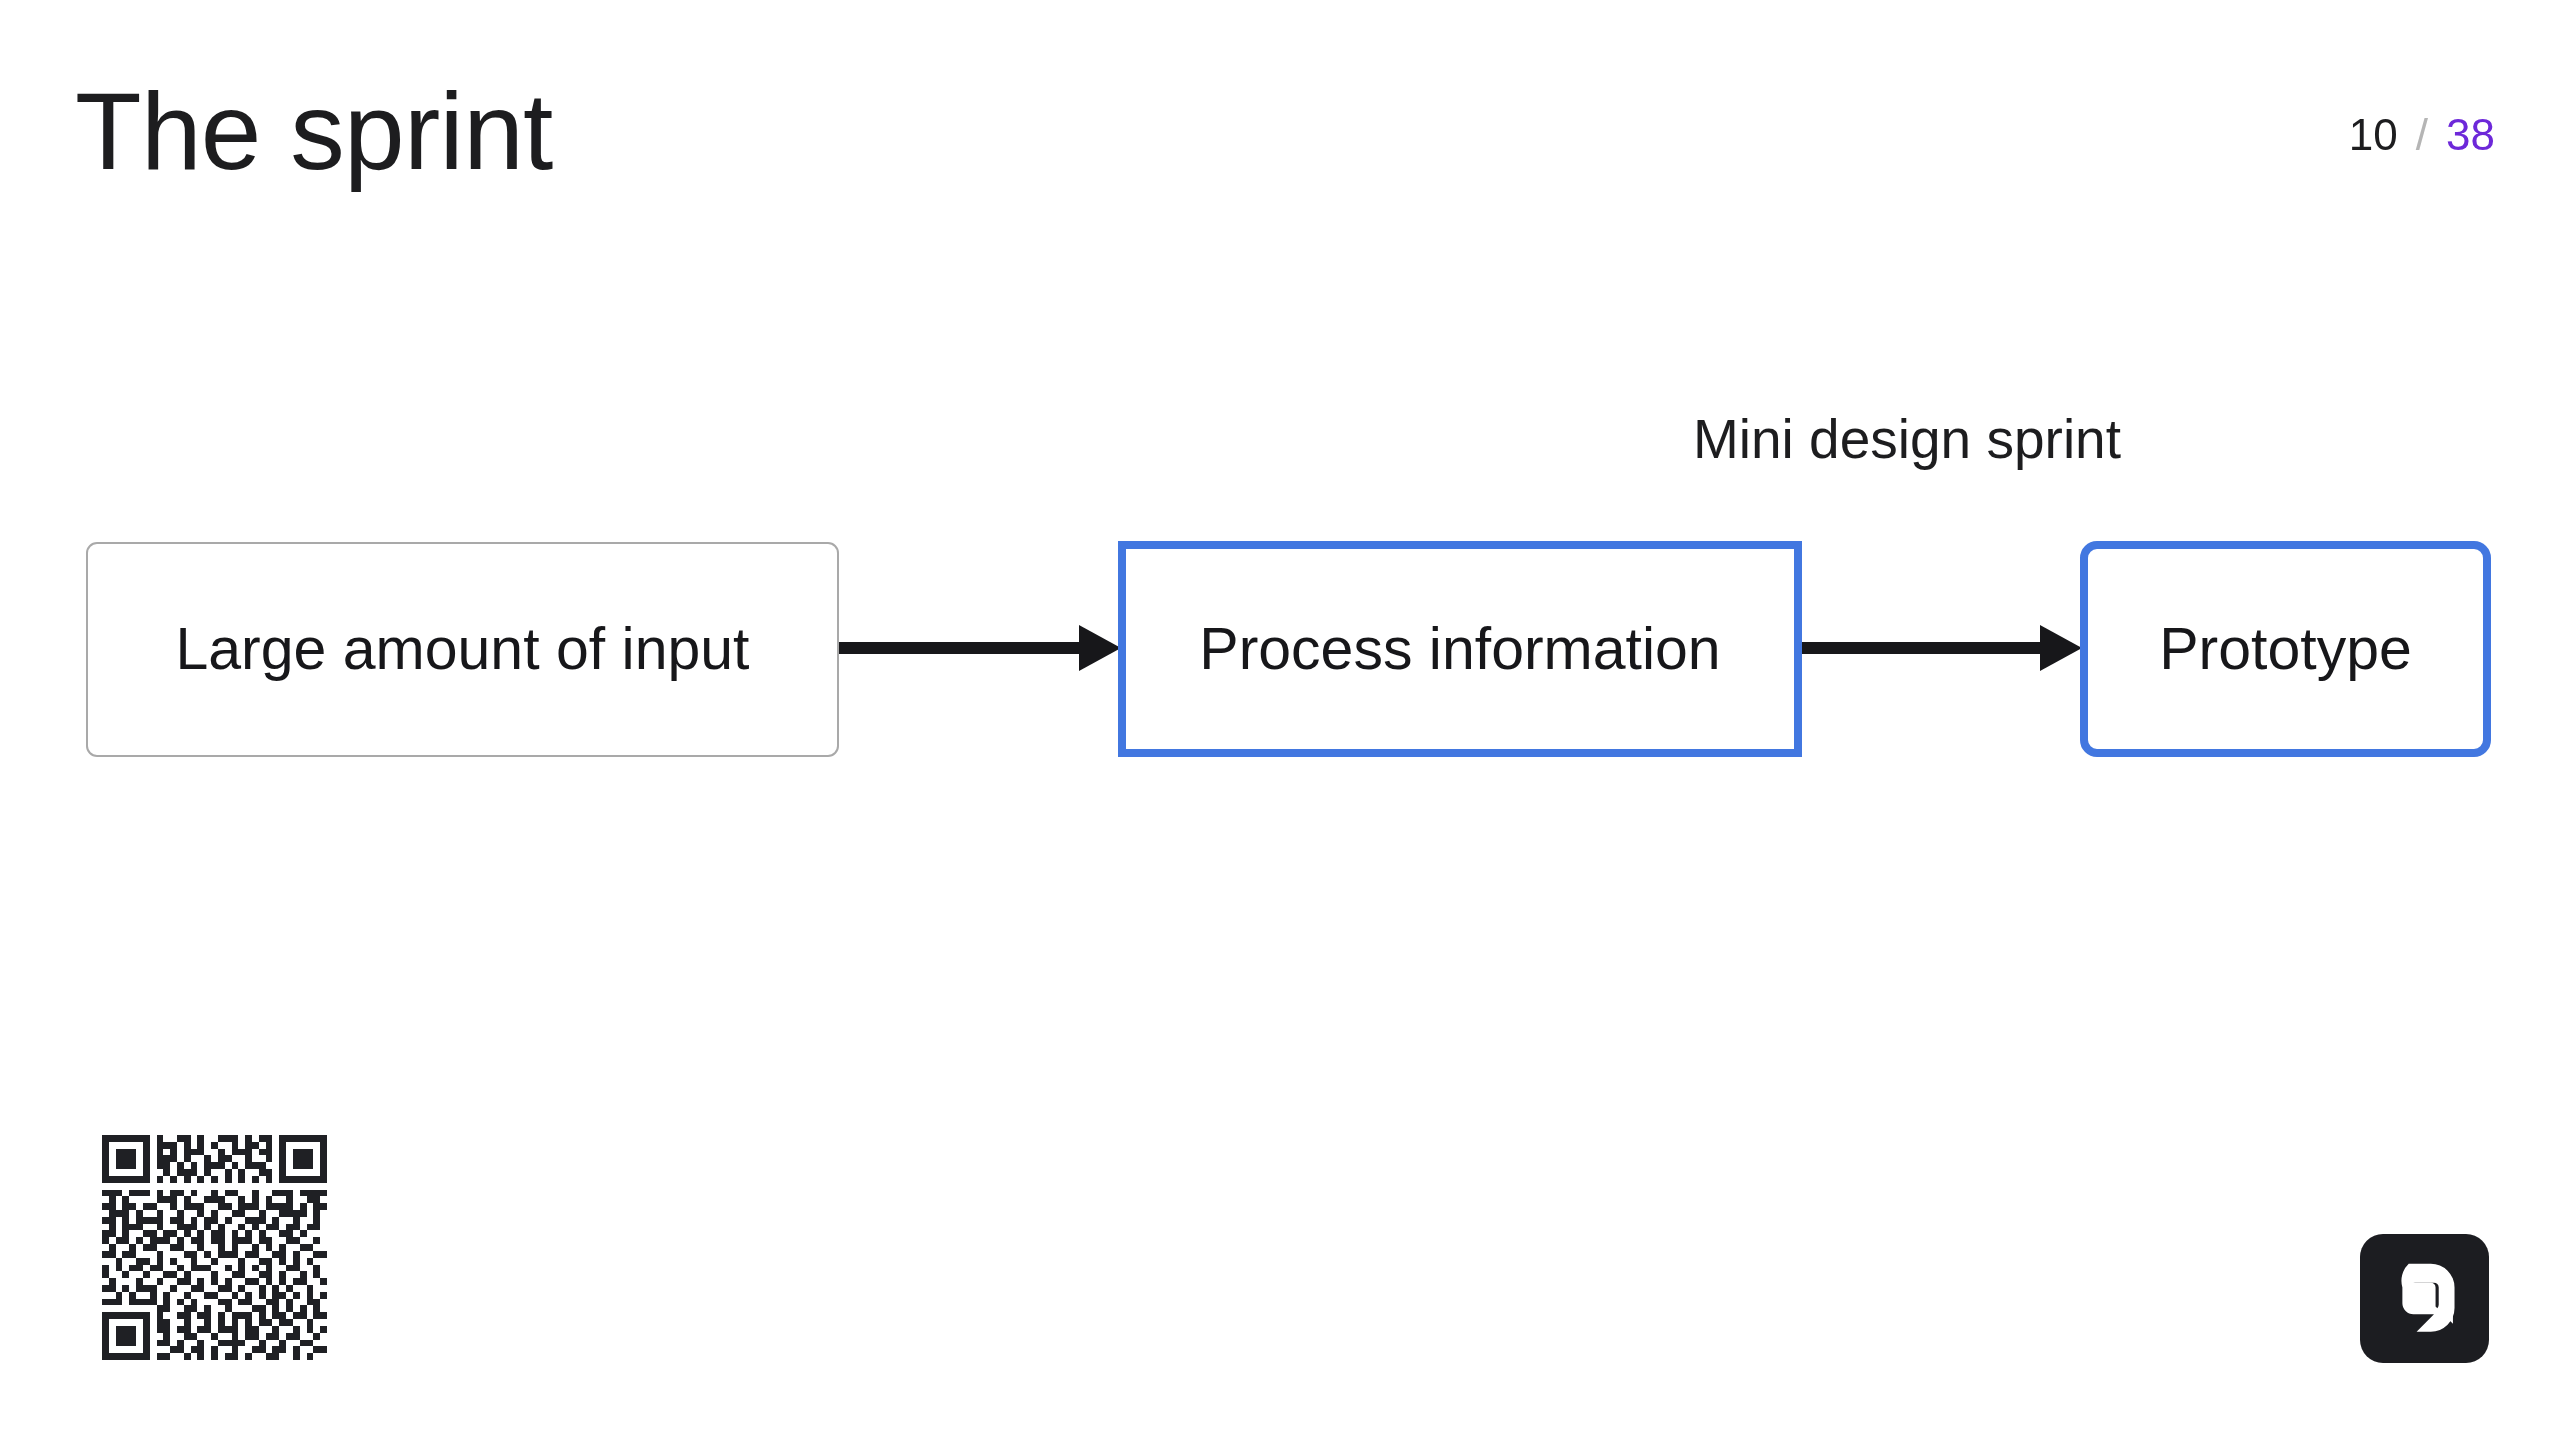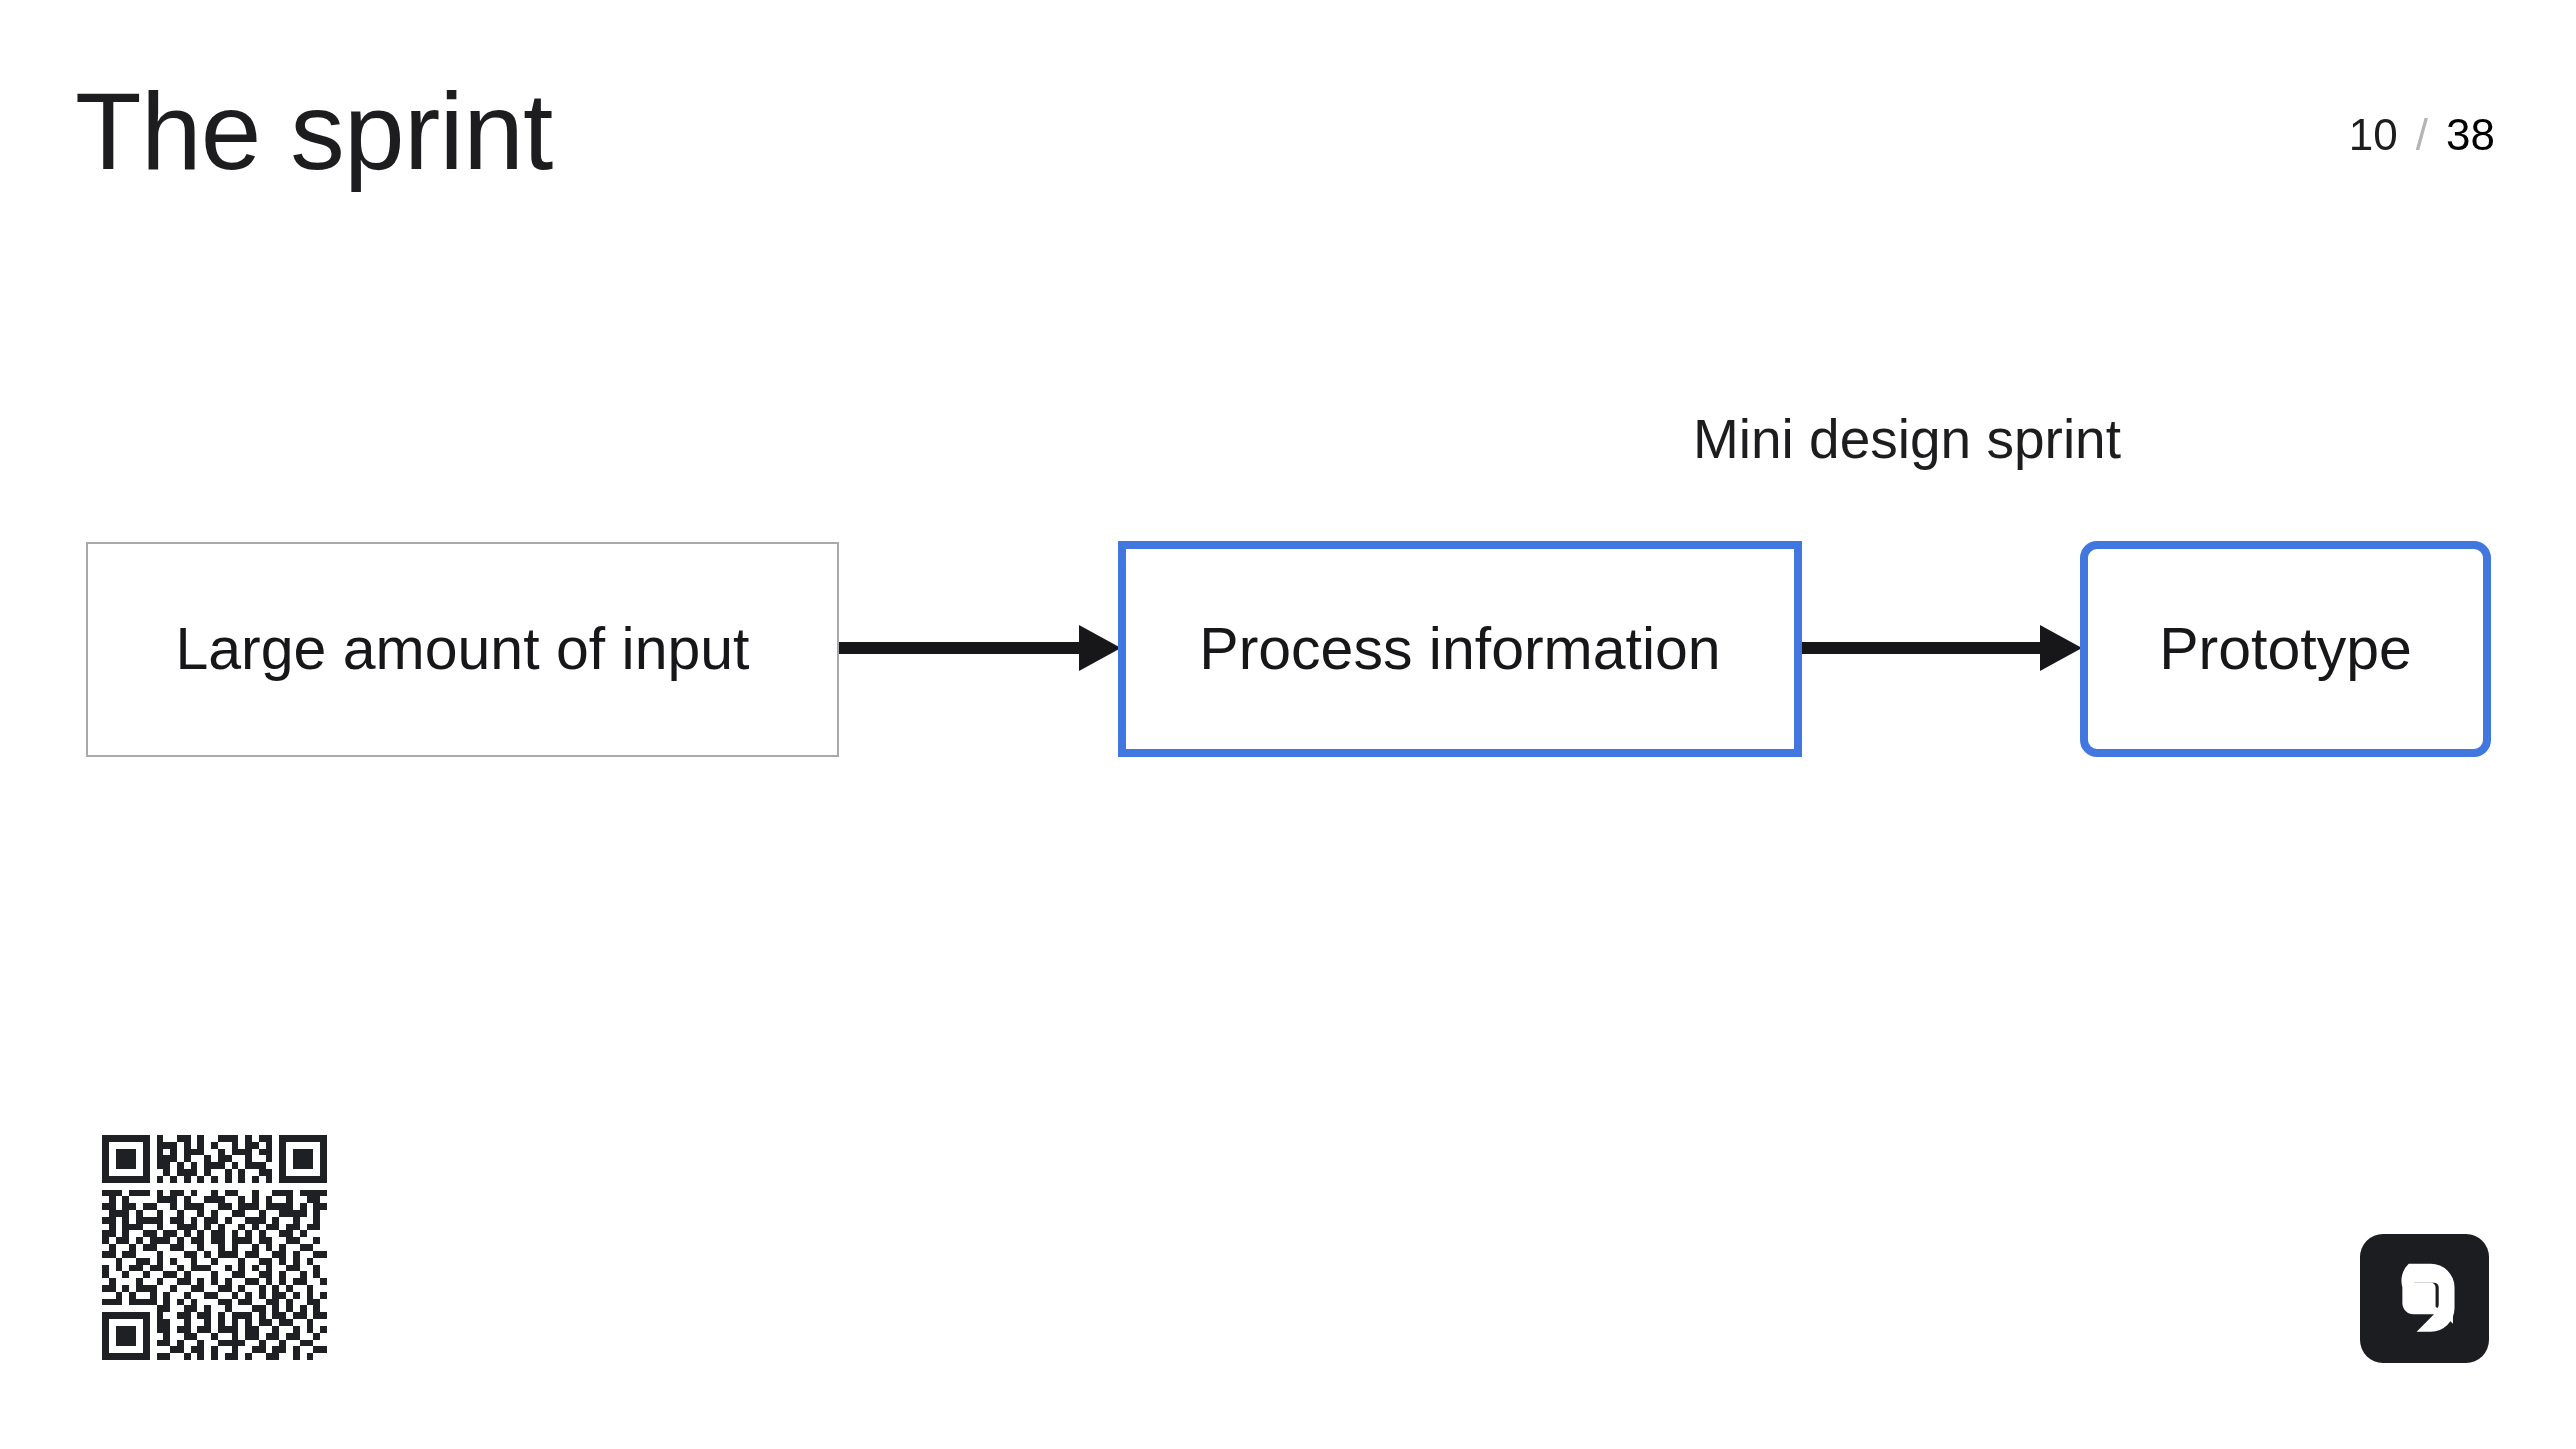--- a/index.html
+++ b/index.html
@@ -42,21 +42,21 @@
     font-size: 44px;
     font-weight: 400;
     line-height: 1;
     white-space: nowrap;
     display: flex;
     align-items: baseline;
     gap: 18px;
   }
   .page-current { color: #1d1d1f; }
   .page-sep     { color: #b5b5b5; }
-  .page-total   { color: #000000; }
+  .page-total   { color: #6d28d9; }
 
   
   .diagram {
     position: absolute;
     left: 0;
     top: 0;
     width: 2576px;
     height: 1449px;
     pointer-events: none;
     padding-left: 32px;
@@ -90,21 +90,21 @@
     white-space: nowrap;
   }
 
   .flow-box--plain {
     border: 2px solid #a9a9a9;
   }
   .flow-box--accent {
     border: 8.7px solid #4277e0;
   }
 
-  #box-input     { left: 86px;  top: 542px; width: 753px; height: 215px; }
+  #box-input     { left: 86px;  top: 542px; width: 753px; height: 215px; border-radius: 11px; }
   #box-process   { left: 1118px; top: 541px; width: 684px; height: 216px; }
   #box-prototype { left: 2080px; top: 541px; width: 411px;  height: 216px; border-radius: 17px; }
 
   
   .arrow {
     position: absolute;
     height: 46px;
     display: flex;
     align-items: center;
   }

